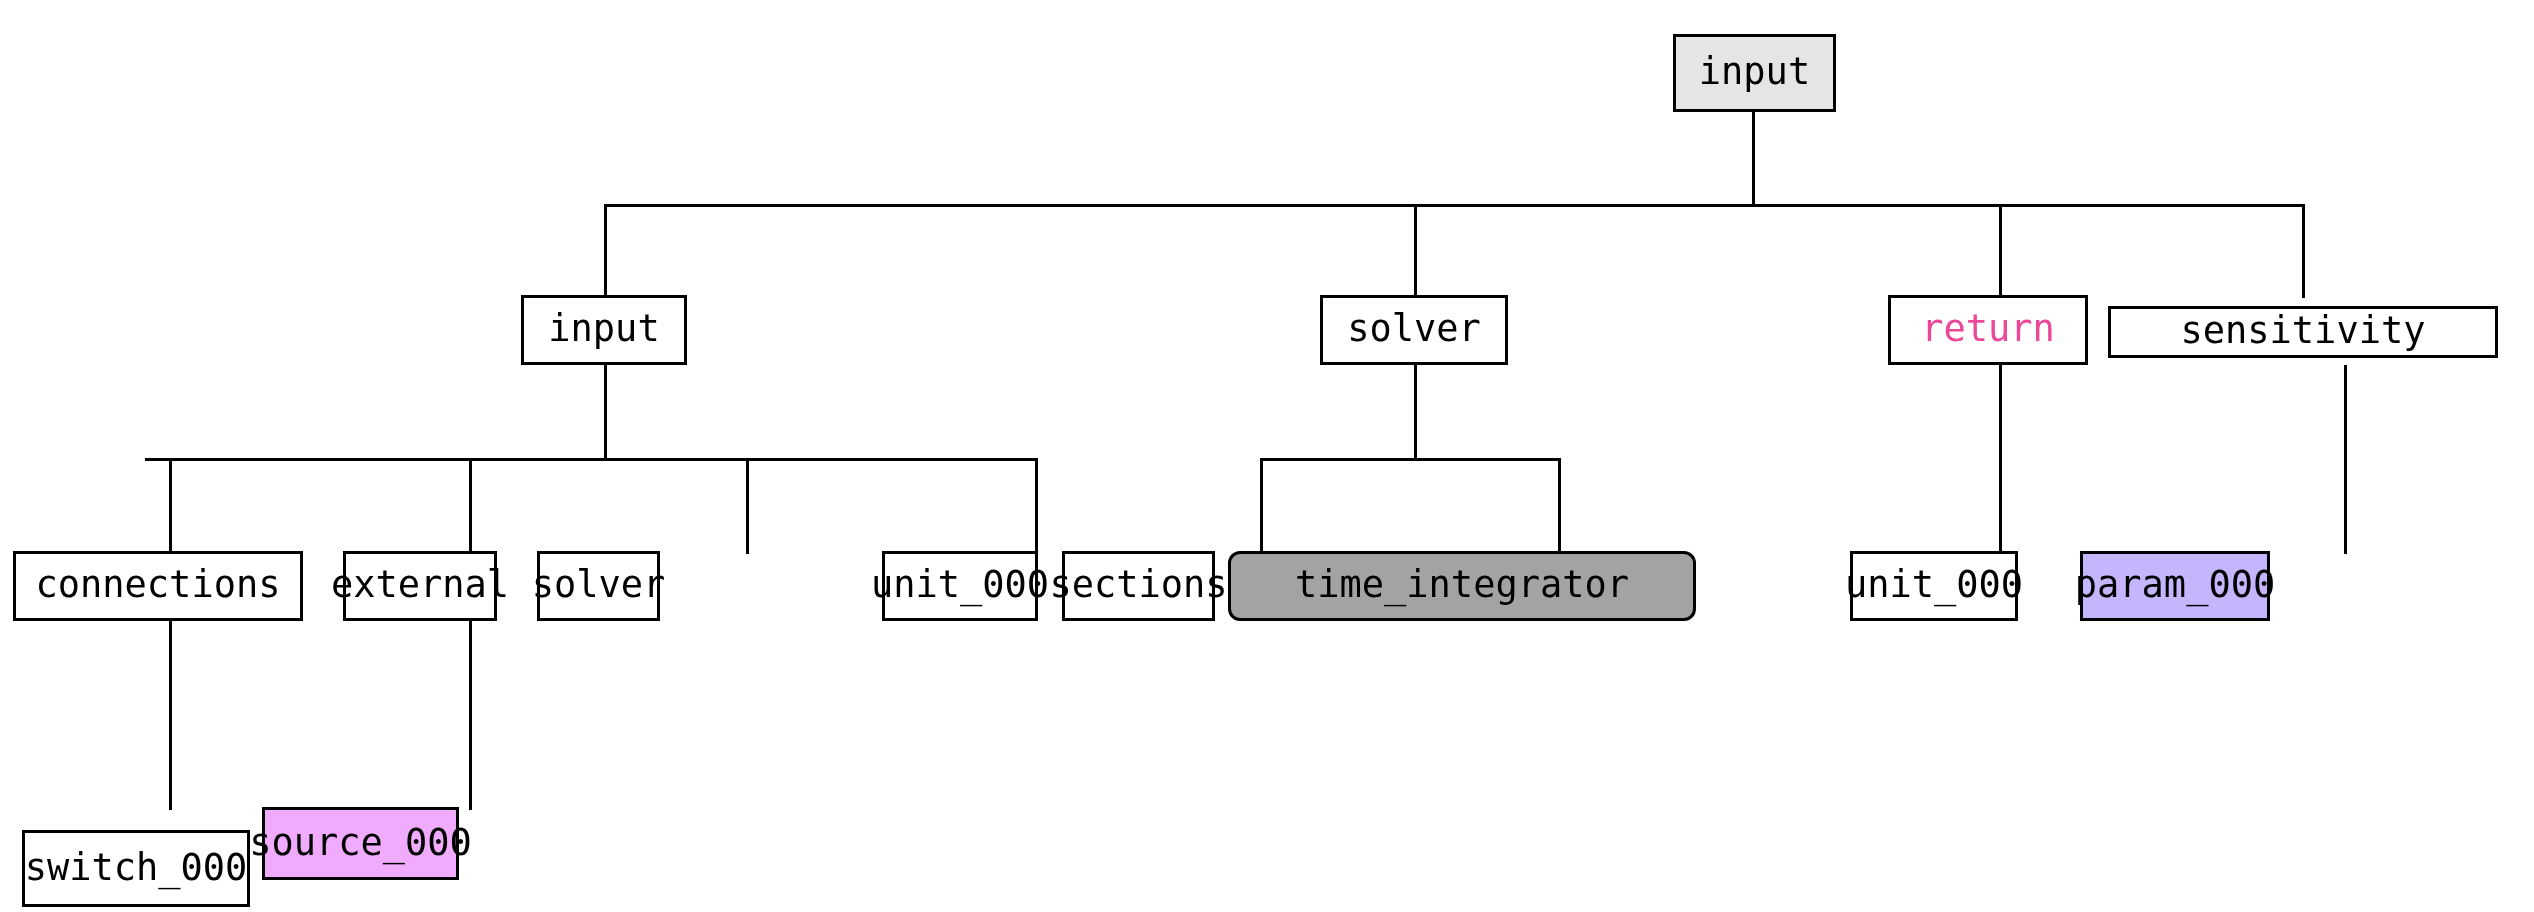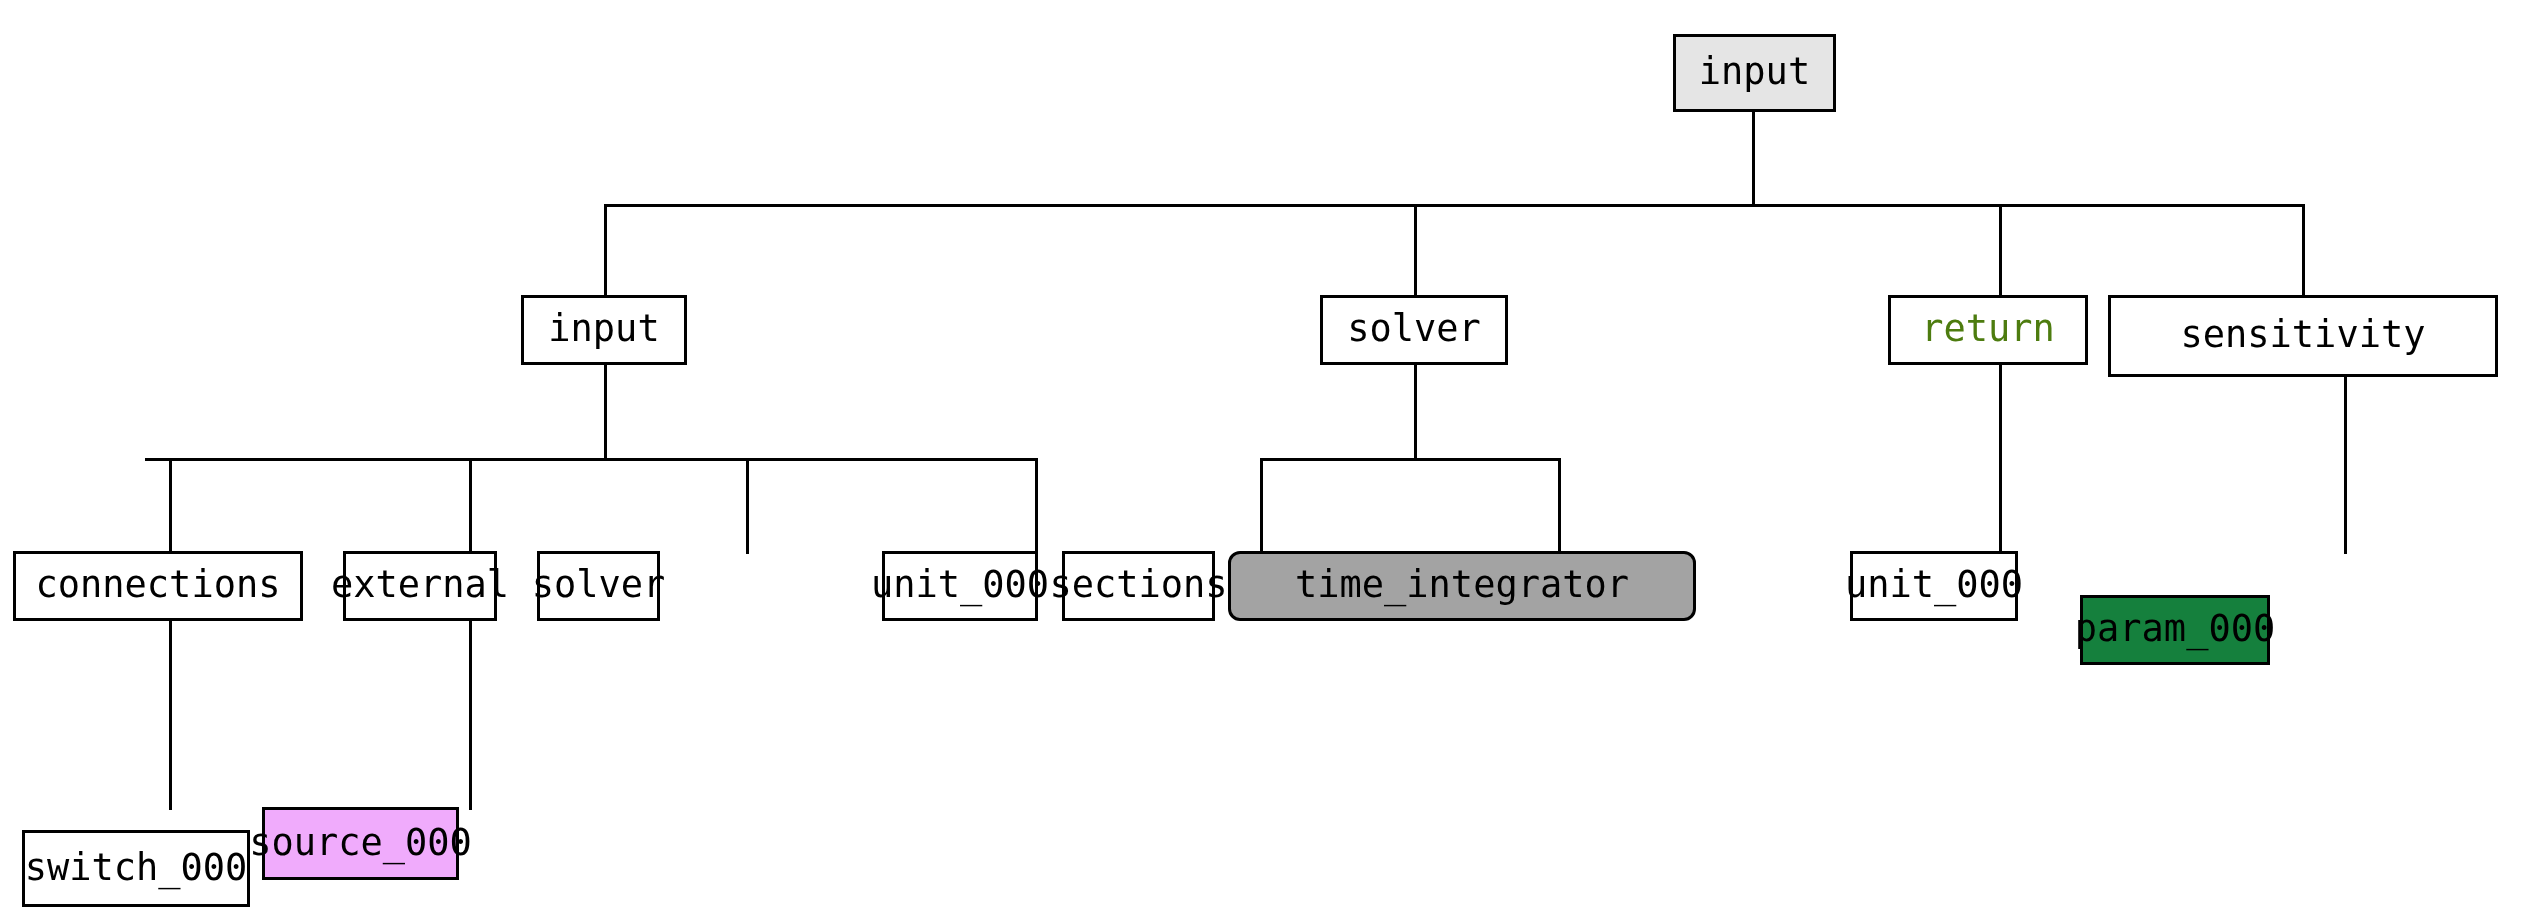--- a/index.html
+++ b/index.html
@@ -76,24 +76,24 @@
   <div id="nodes-layer">
       <div class="node" style="left: 1673px; top: 34px; width: 163px; height: 78px; border-color: rgb(0, 0, 0); background: #e5e5e5; color: rgb(0, 0, 0);">
         <span class="label">input</span>
       </div>
       <div class="node" style="left: 521px; top: 295px; width: 166px; height: 70px; border-color: rgb(0, 0, 0); background: rgb(255, 255, 255); color: rgb(0, 0, 0);">
         <span class="label">input</span>
       </div>
       <div class="node" style="left: 1320px; top: 295px; width: 188px; height: 70px; border-color: rgb(0, 0, 0); background: rgb(255, 255, 255); color: rgb(0, 0, 0);">
         <span class="label">solver</span>
       </div>
-      <div class="node" style="left: 1888px; top: 295px; width: 200px; height: 70px; border-color: rgb(0, 0, 0); background: rgb(255, 255, 255); color: #4d7c0f;">
+      <div class="node" style="left: 1888px; top: 295px; width: 200px; height: 70px; border-color: rgb(0, 0, 0); background: rgb(255, 255, 255); color: #ec4899;">
         <span class="label">return</span>
       </div>
-      <div class="node" style="left: 2108px; top: 295px; width: 390px; height: 82px; border-color: rgb(0, 0, 0); background: rgb(255, 255, 255); color: rgb(0, 0, 0);">
+      <div class="node" style="left: 2108px; top: 306px; width: 390px; height: 52px; border-color: rgb(0, 0, 0); background: rgb(255, 255, 255); color: rgb(0, 0, 0);">
         <span class="label">sensitivity</span>
       </div>
       <div class="node" style="left: 13px; top: 551px; width: 290px; height: 70px; border-color: rgb(0, 0, 0); background: rgb(255, 255, 255); color: rgb(0, 0, 0);">
         <span class="label">connections</span>
       </div>
       <div class="node" style="left: 343px; top: 551px; width: 154px; height: 70px; border-color: rgb(0, 0, 0); background: rgb(255, 255, 255); color: rgb(0, 0, 0);">
         <span class="label">external</span>
       </div>
       <div class="node" style="left: 537px; top: 551px; width: 123px; height: 70px; border-color: rgb(0, 0, 0); background: rgb(255, 255, 255); color: rgb(0, 0, 0);">
         <span class="label">solver</span>
@@ -103,21 +103,21 @@
       </div>
       <div class="node" style="left: 1062px; top: 551px; width: 153px; height: 70px; border-color: rgb(0, 0, 0); background: rgb(255, 255, 255); color: rgb(0, 0, 0);">
         <span class="label">sections</span>
       </div>
       <div class="node" style="left: 1228px; top: 551px; width: 468px; height: 70px; border-color: rgb(0, 0, 0); background: #a3a3a3; color: rgb(0, 0, 0); border-radius: 12px;">
         <span class="label">time_integrator</span>
       </div>
       <div class="node" style="left: 1850px; top: 551px; width: 168px; height: 70px; border-color: rgb(0, 0, 0); background: rgb(255, 255, 255); color: rgb(0, 0, 0);">
         <span class="label">unit_000</span>
       </div>
-      <div class="node" style="left: 2080px; top: 551px; width: 190px; height: 70px; border-color: rgb(0, 0, 0); background: #15803d; color: rgb(0, 0, 0); margin-top: 44px;">
+      <div class="node" style="left: 2080px; top: 551px; width: 190px; height: 70px; border-color: rgb(0, 0, 0); background: #c4b5fd; color: rgb(0, 0, 0);">
         <span class="label">param_000</span>
       </div>
       <div class="node" style="left: 22px; top: 807px; width: 228px; height: 77px; border-color: rgb(0, 0, 0); background: rgb(255, 255, 255); color: rgb(0, 0, 0); margin-top: 23px;">
         <span class="label">switch_000</span>
       </div>
       <div class="node" style="left: 262px; top: 807px; width: 197px; height: 73px; border-color: rgb(0, 0, 0); background: #f0abfc; color: rgb(0, 0, 0);">
         <span class="label">source_000</span>
       </div>
     </div>
 </div>

